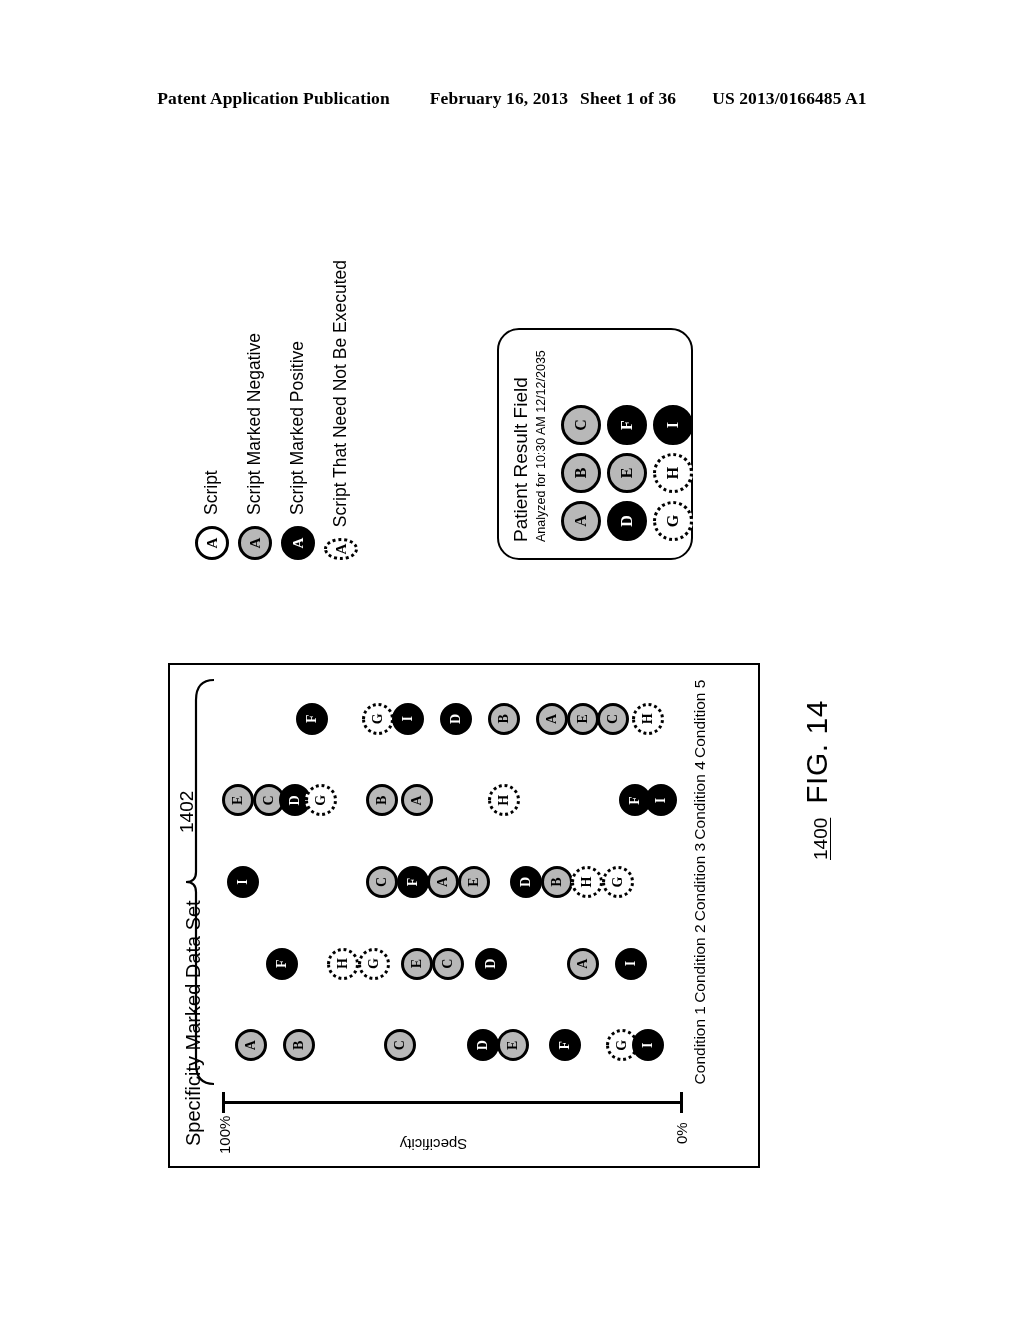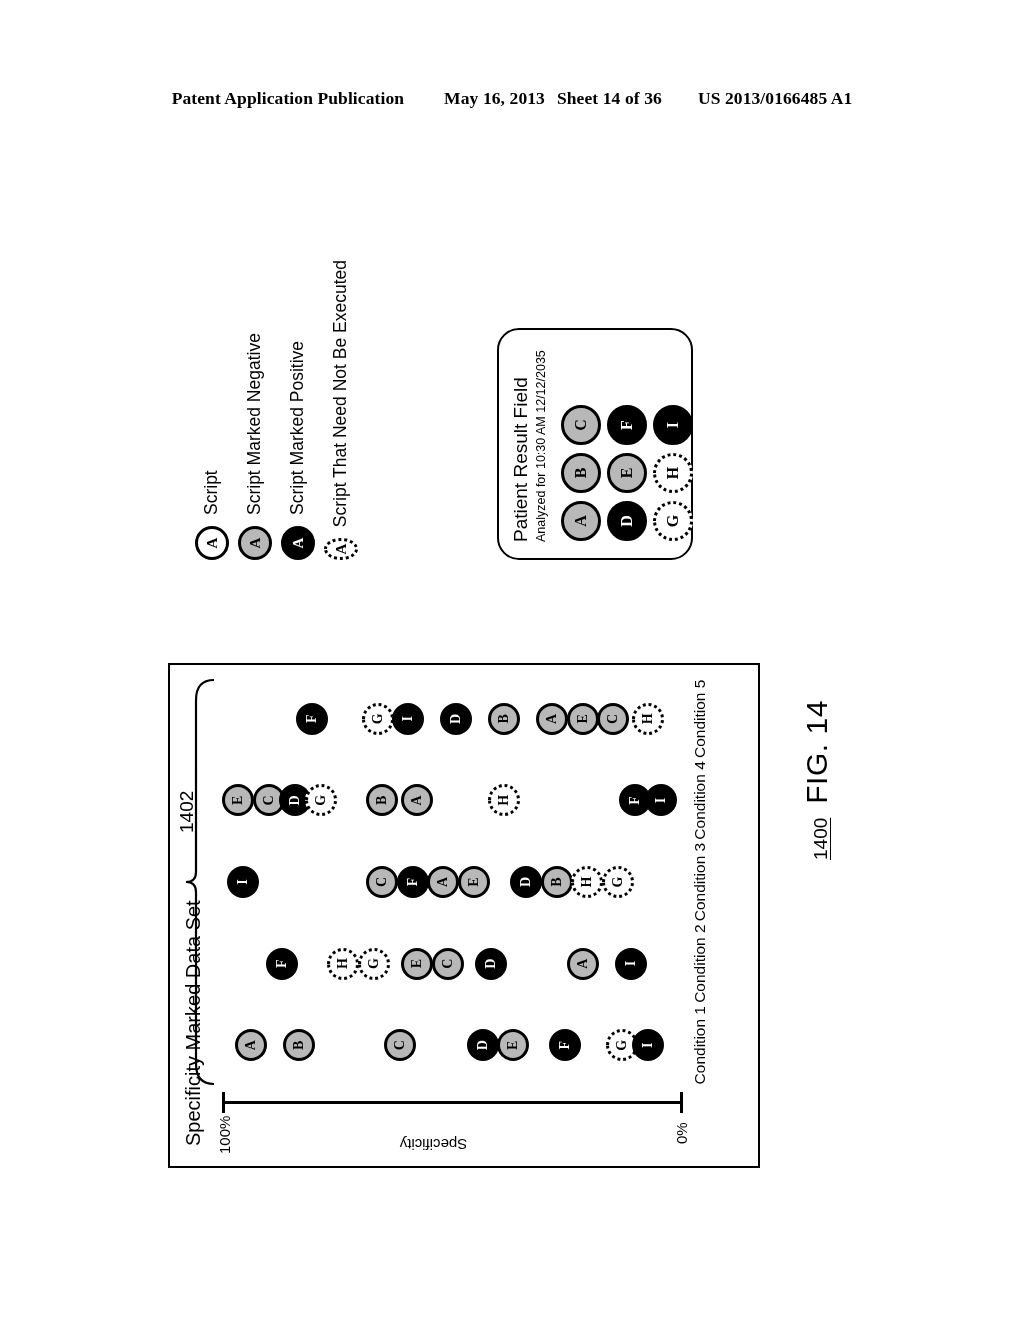--- a/index.html
+++ b/index.html
@@ -166,23 +166,23 @@
   .tok.sz-lg { width:34px; height:34px; font-size:15px; }
   .tok.sz-md { width:40px; height:40px; font-size:16px; }
   .tok.sz-sm { width:32px; height:32px; font-size:14px; }
 </style>
 </head>
 <body>
 
 <div id="patent-header">
   <span class="hseg">Patent Application Publication</span>
   <span class="gap1"></span>
-  <span class="hseg">May 16, 2013</span>
+  <span class="hseg">February 16, 2013</span>
   <span class="gap2"></span>
-  <span class="hseg">Sheet 14 of 36</span>
+  <span class="hseg">Sheet 1 of 36</span>
   <span class="gap3"></span>
   <span class="hseg">US 2013/0166485 A1</span>
 </div>
 
 <div class="rot" id="legend-rot">
   <div id="legend">
       <div class="legend-row">
         <div class="tok plain sz-lg">A</div>
         <span class="legend-label">Script</span>
       </div>

